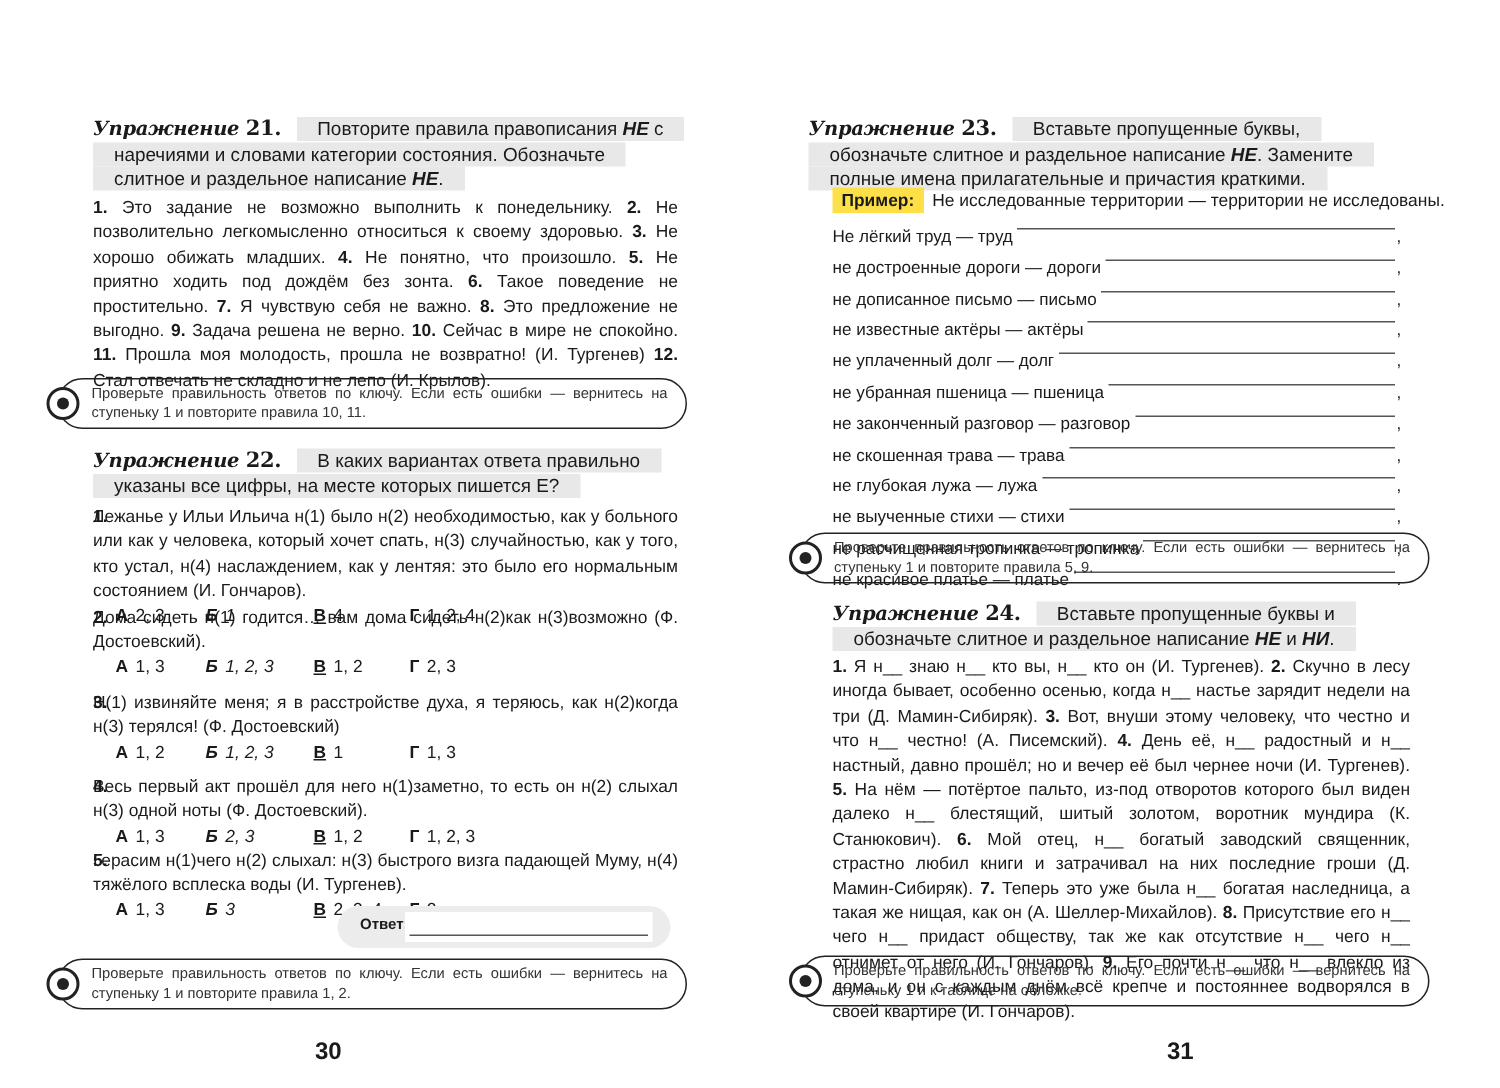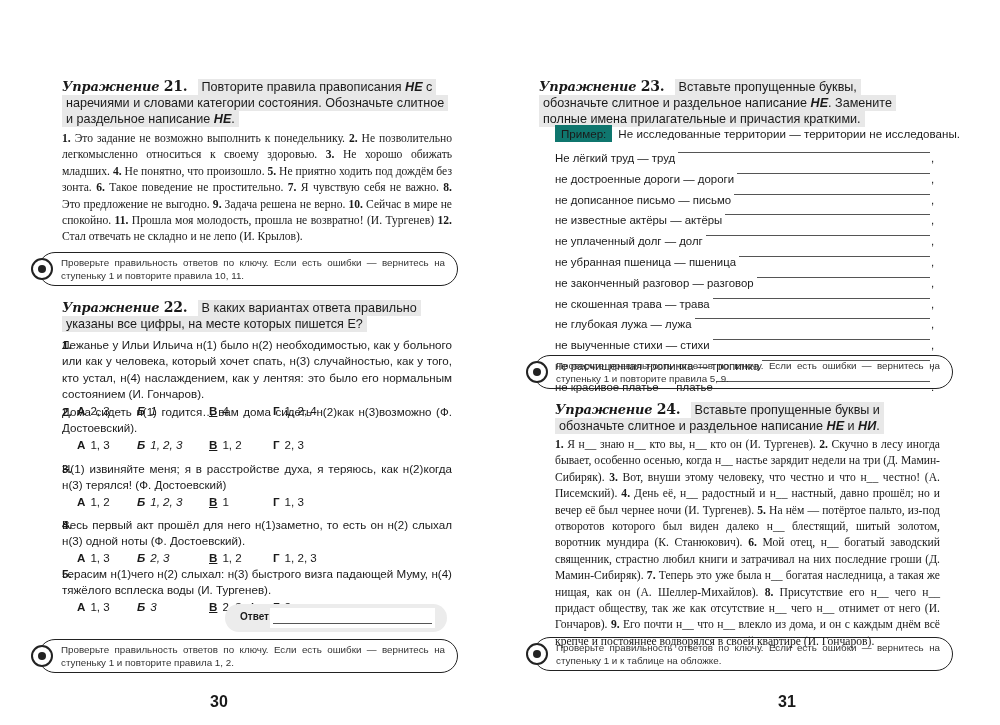--- a/index.html
+++ b/index.html
@@ -3,26 +3,26 @@
 <meta charset="utf-8">
 <style>
   html, body { margin:0; padding:0; background:#ffffff; }
   body { width:1000px; height:725px; position:relative; overflow:hidden;
          font-family:"Liberation Sans", sans-serif; color:#1a1a1a; }
   .page { position:absolute; top:0; height:725px; }
   .page.left { left:0; width:500px; }
   .page.right { left:500px; width:500px; }
 
   .ex-head { position:absolute; font-size:12.6px; line-height:16px; }
-  .ex-head .hl { background:#e8e8e8; padding:1px 4px; box-decoration-break:clone; -webkit-box-decoration-break:clone; }
+  .ex-head .hl { background:#e8e8e8; padding:1px 14px; box-decoration-break:clone; -webkit-box-decoration-break:clone; }
   .ex-label { font-family:"DejaVu Serif", serif; font-style:italic; font-weight:bold; font-size:13px; margin-right:10px; letter-spacing:-0.2px; }
   .ex-label .num { font-style:normal; font-size:14px; }
   .kw { font-weight:bold; font-style:italic; }
 
-  .body-text { position:absolute; font-size:11.6px; line-height:16.4px; text-align:justify;font-family:Liberation Serif, serif; }
+  .body-text { position:absolute; font-size:11.6px; line-height:16.4px; text-align:justify; }
   .body-text b { font-weight:bold; }
 
   .check-box { position:absolute; height:34px; border:1.3px solid #222; border-radius:18px; box-sizing:border-box; }
   .check-box .circ { position:absolute; left:-8px; top:5px; width:22px; height:22px; border:2px solid #222; border-radius:50%; background:#fff; box-sizing:border-box; }
   .check-box .circ::after { content:""; position:absolute; left:5px; top:5px; width:8px; height:8px; border-radius:50%; background:#222; }
   .check-box .txt { position:absolute; left:22px; right:12px; top:3px; font-size:9.8px; line-height:13px; color:#333; text-align:justify; }
 
   .q { position:absolute; font-size:11.6px; line-height:16.4px; }
   .q .n { position:absolute; left:0; font-weight:bold; }
   .q .t { text-align:justify; display:block; }
@@ -30,21 +30,21 @@
   .opts span { display:inline-block; }
   .opts .o1 { width:60px; } .opts .o2 { width:72px;font-style:italic; } .opts .o3 { width:64px;text-decoration:underline; } .opts .o4 { width:60px; }
   .opts b { margin-right:5px; }
 
   .answer { position:absolute; left:225px; top:604px; width:222px; height:28px; background:#ececec; border-radius:14px; }
   .answer .lbl { position:absolute; left:15px; top:7px; font-size:10px; font-weight:bold; }
   .answer .field { position:absolute; left:45px; right:12px; top:4px; height:20px; background:#fff; }
   .answer .line { position:absolute; left:3px; right:3px; bottom:4px; border-bottom:1px solid #555; }
 
   .example { position:absolute; left:555px; top:126px; font-size:11.6px; line-height:16px; }
-  .example .tag { background:#0f766e; padding:2px 6px; font-weight:normal; margin-right:6px; }
+  .example .tag { background:#fde047; padding:2px 6px; font-weight:bold; margin-right:6px; }
 
   .fill-list { position:absolute; left:555px; top:152px; width:382px; }
   .fill-row { display:flex; align-items:flex-start; height:20.8px; font-size:11.4px; }
   .fill-row .lead { white-space:nowrap; padding-right:3px; }
   .fill-row .blank { flex:1; border-bottom:1px solid #555; margin-bottom:4px; }
   .fill-row .end { width:6px; padding-left:1px; }
 
   .page-num { position:absolute; top:693px; font-size:16px; font-weight:bold; }
 </style>
 </head>

